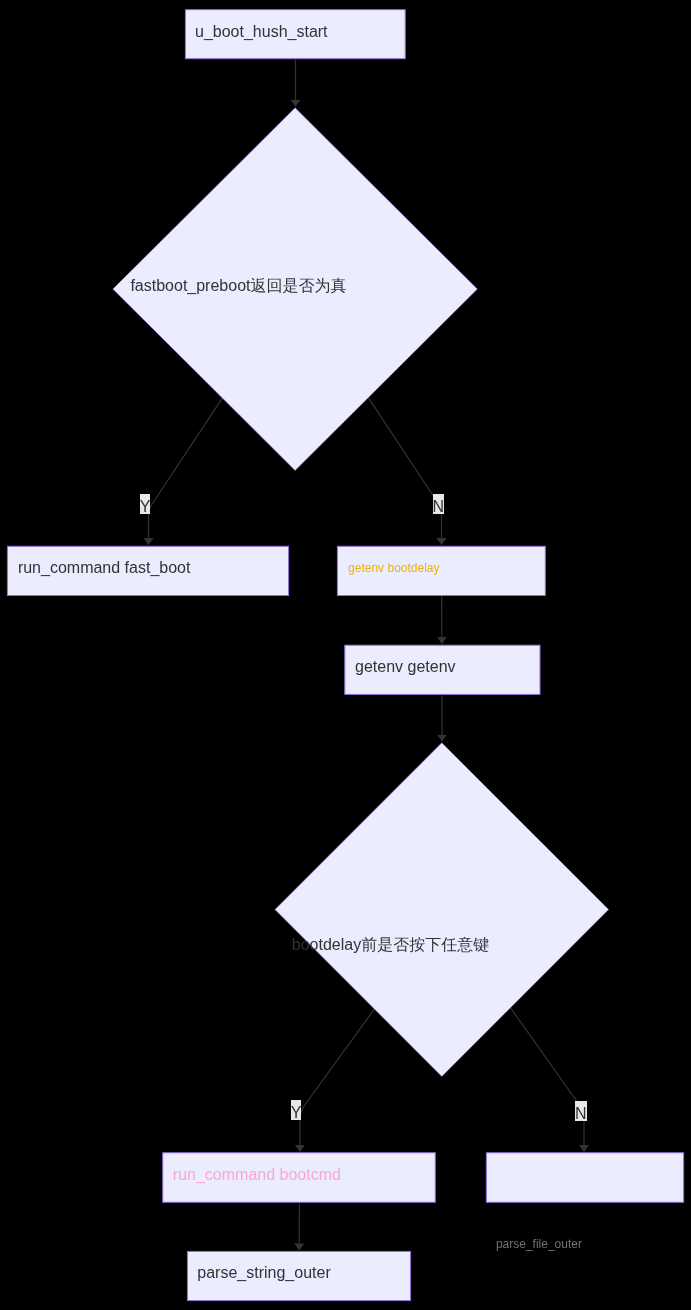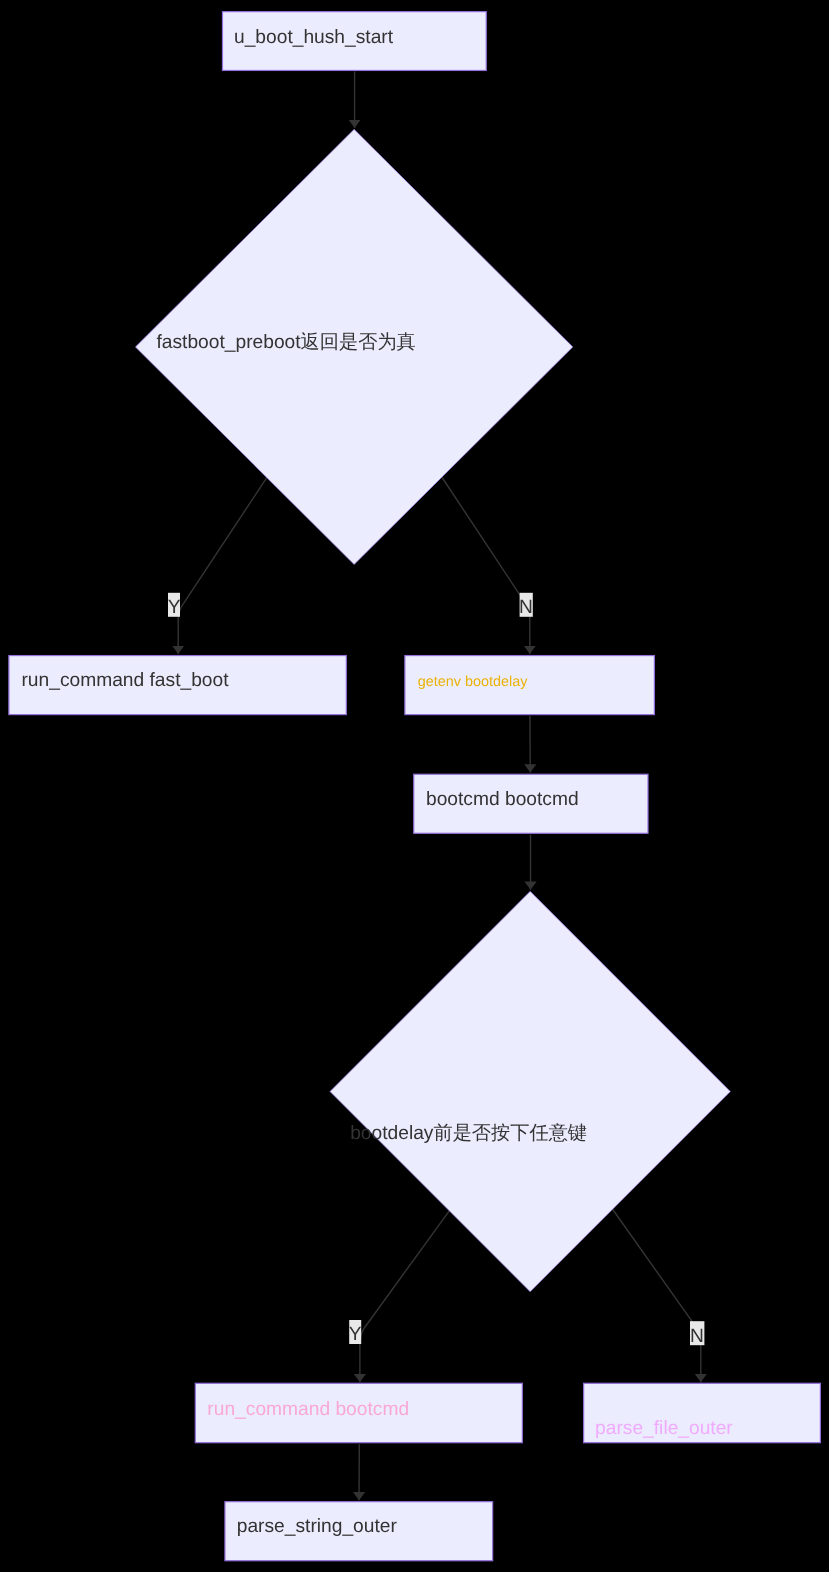--- a/index.html
+++ b/index.html
@@ -51,24 +51,24 @@
       <rect class="node-shape" x="486.35" y="1152.75" width="197.3" height="49.5" fill="#ECECFF" stroke="#9370DB"></rect>
       <rect class="node-shape" x="187.45" y="1251.4" width="223.1" height="49.2" fill="#ECECFF" stroke="#9370DB"></rect>
     </g>
   </svg>
 
   <div id="labels-layer">
     <div class="node-label" style="left: 195px; top: 21.6px; color: rgb(51, 51, 51); font-size: 16px;">u_boot_hush_start</div>
     <div class="node-label" style="left: 130.4px; top: 276.4px; color: rgb(51, 51, 51); font-size: 16px; text-align: right;">fastboot_preboot返回是否为真</div>
     <div class="node-label" style="left: 17.9px; top: 558.3px; color: rgb(51, 51, 51); font-size: 16px;">run_command fast_boot</div>
     <div class="node-label" style="left: 348.1px; top: 558.3px; color: #eab308; font-size: 12px;">getenv bootdelay</div>
-    <div class="node-label" style="left: 355px; top: 657.2px; color: rgb(51, 51, 51); font-size: 16px;">bootcmd bootcmd</div>
+    <div class="node-label" style="left: 355px; top: 657.2px; color: rgb(51, 51, 51); font-size: 16px;">getenv getenv</div>
     <div class="node-label" style="left: 291.8px; top: 935px; color: rgb(51, 51, 51); font-size: 16px;">bootdelay前是否按下任意键</div>
     <div class="node-label" style="left: 172.8px; top: 1164.9px; color: #f9a8d4; font-size: 16px;">run_command bootcmd</div>
-    <div class="node-label" style="left: 495.9px; top: 1181px; color: #f0abfc; font-size: 16px;">parse_file_outer</div>
+    <div class="node-label" style="left: 495.9px; top: 1234px; color: #737373; font-size: 12px;">parse_file_outer</div>
     <div class="node-label" style="left: 197.3px; top: 1263.4px; color: rgb(51, 51, 51); font-size: 16px; text-align: center;">parse_string_outer</div>
 
     <div class="edge-label" style="left: 139.8px; top: 493.8px; color: rgb(51, 51, 51); background: rgb(232, 232, 232); font-size: 16px;">Y</div>
     <div class="edge-label" style="left: 432.6px; top: 493.8px; color: rgb(51, 51, 51); background: rgb(232, 232, 232); font-size: 16px;">N</div>
     <div class="edge-label" style="left: 290.7px; top: 1100.3px; color: rgb(51, 51, 51); background: rgb(232, 232, 232); font-size: 16px;">Y</div>
     <div class="edge-label" style="left: 575.1px; top: 1101.1px; color: rgb(51, 51, 51); background: rgb(232, 232, 232); font-size: 16px;">N</div>
   </div>
 
 </div>
 

